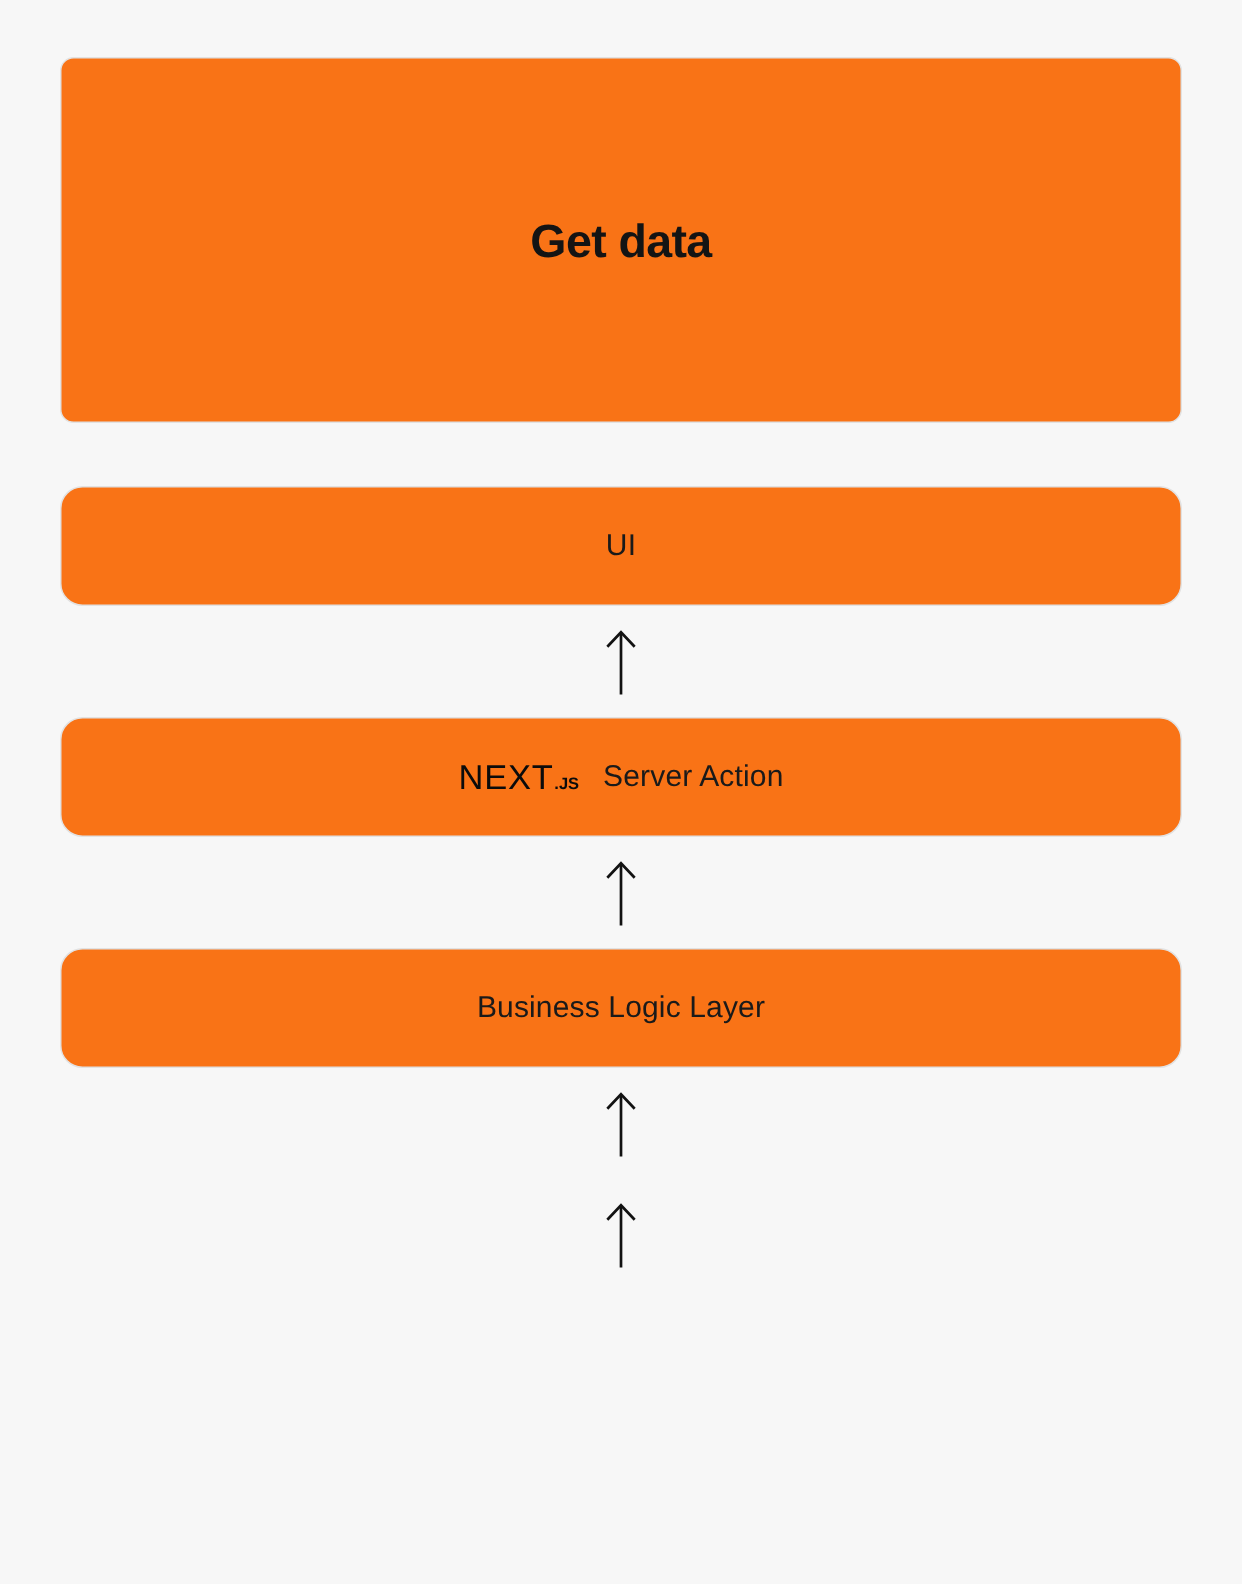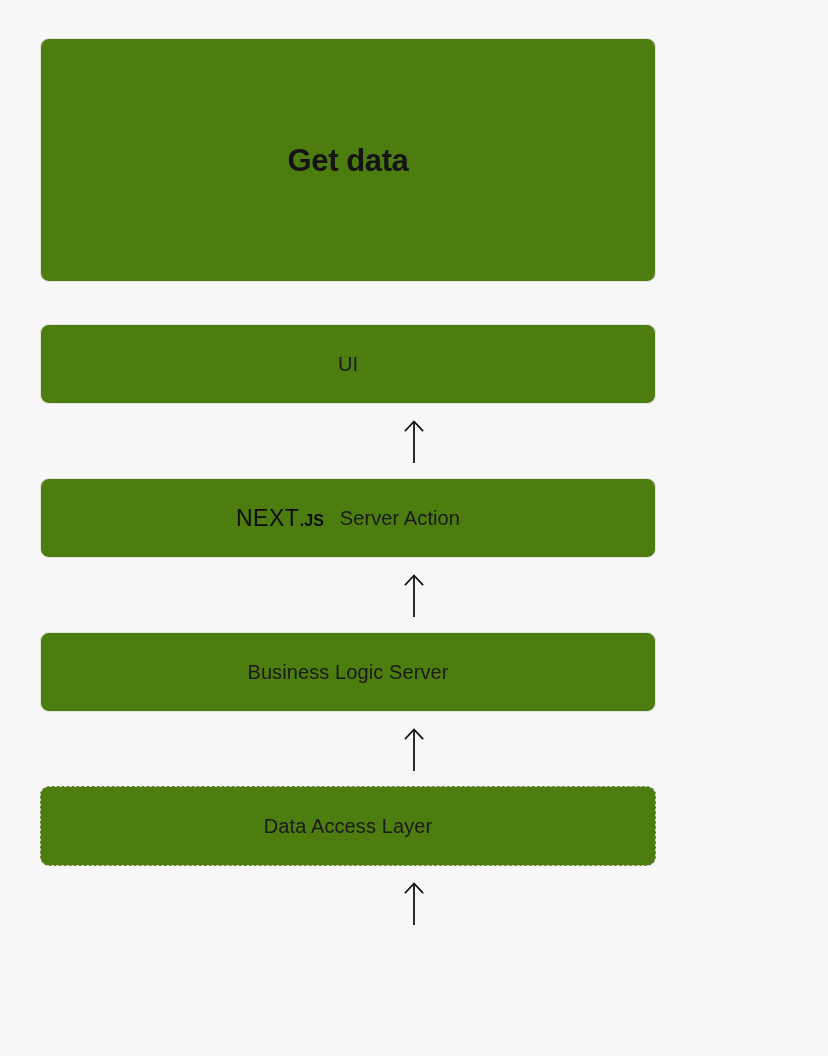--- a/index.html
+++ b/index.html
@@ -19,22 +19,22 @@
 
   #diagram {
     position: relative;
     width: 828px;
     height: 1056px;
     padding: 38px 40px 0 40px;
   }
 
   
   .node {
-    width: 616px;
-    background: #4d7c0f;
+    width: 748px;
+    background: #f97316;
     border: 1px solid #e2e2e2;
     border-radius: 9px;
     display: flex;
     align-items: center;
     justify-content: center;
     font-size: 20px;
     font-weight: 400;
     color: #1a1a1a;
     letter-spacing: 0.1px;
   }
@@ -52,20 +52,21 @@
 
   .node--root .node-title {
     font-size: 31px;
     font-weight: 700;
     letter-spacing: -0.4px;
     color: #141414;
   }
 
   .node--layer {
     height: 80px;
+    border-radius: 15px;
   }
 
   
   .gap-plain {
     height: 42px;
   }
 
   
   .connector {
     height: 74px;
@@ -103,21 +104,21 @@
     transform: skewX(0deg);
     font-weight: 500;
   }
 
   .nextjs-mark .mark-word {
     font-weight: 500;
     text-align: right;
   }
 
   .nextjs-mark .mark-suffix {
-    font-size: 16px;
+    font-size: 11px;
     font-weight: 700;
     letter-spacing: 0px;
     margin-left: 0.5px;
     position: relative;
     top: 0px;
   }
 
   .db-icon {
     display: inline-block;
     width: 17px;
@@ -165,33 +166,30 @@
   </div>
 
   <div class="connector">
     <svg width="24" height="46" viewBox="0 0 24 46" aria-hidden="true">
       <line x1="12" y1="45" x2="12" y2="4" stroke="#121212" stroke-width="1.8"></line>
       <polyline points="3.5,12.5 12,3.5 20.5,12.5" fill="none" stroke="#121212" stroke-width="1.8" stroke-linecap="square" stroke-linejoin="miter"></polyline>
     </svg>
   </div>
 
   <div class="node node--layer">
-    <span class="node-text">Business Logic Server</span>
+    <span class="node-text">Business Logic Layer</span>
   </div>
 
   <div class="connector">
     <svg width="24" height="46" viewBox="0 0 24 46" aria-hidden="true">
       <line x1="12" y1="45" x2="12" y2="4" stroke="#121212" stroke-width="1.8"></line>
       <polyline points="3.5,12.5 12,3.5 20.5,12.5" fill="none" stroke="#121212" stroke-width="1.8" stroke-linecap="square" stroke-linejoin="miter"></polyline>
     </svg>
   </div>
 
-  <div class="node node--layer node--dashed">
-    <span class="node-text">Data Access Layer</span>
-  </div>
 
   <div class="connector">
     <svg width="24" height="46" viewBox="0 0 24 46" aria-hidden="true">
       <line x1="12" y1="45" x2="12" y2="4" stroke="#121212" stroke-width="1.8"></line>
       <polyline points="3.5,12.5 12,3.5 20.5,12.5" fill="none" stroke="#121212" stroke-width="1.8" stroke-linecap="square" stroke-linejoin="miter"></polyline>
     </svg>
   </div>
 
 
 </div>

